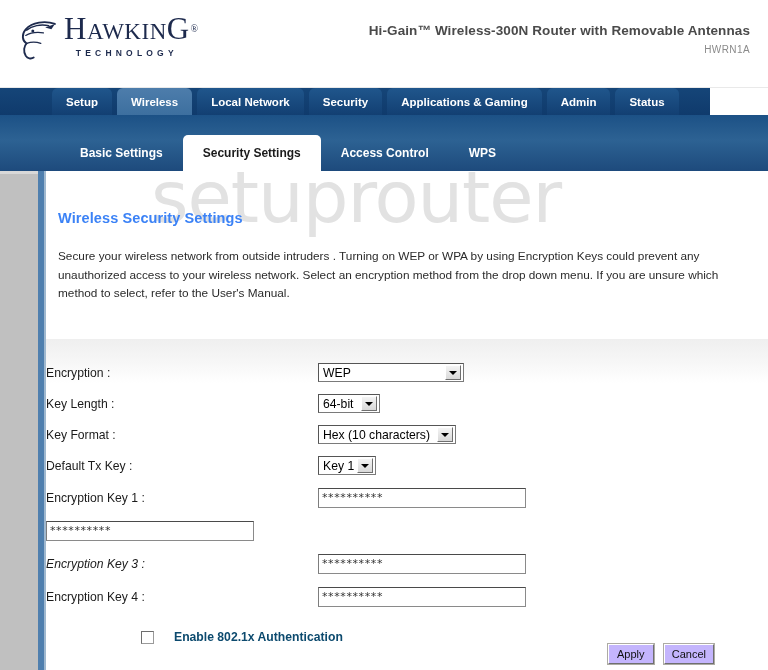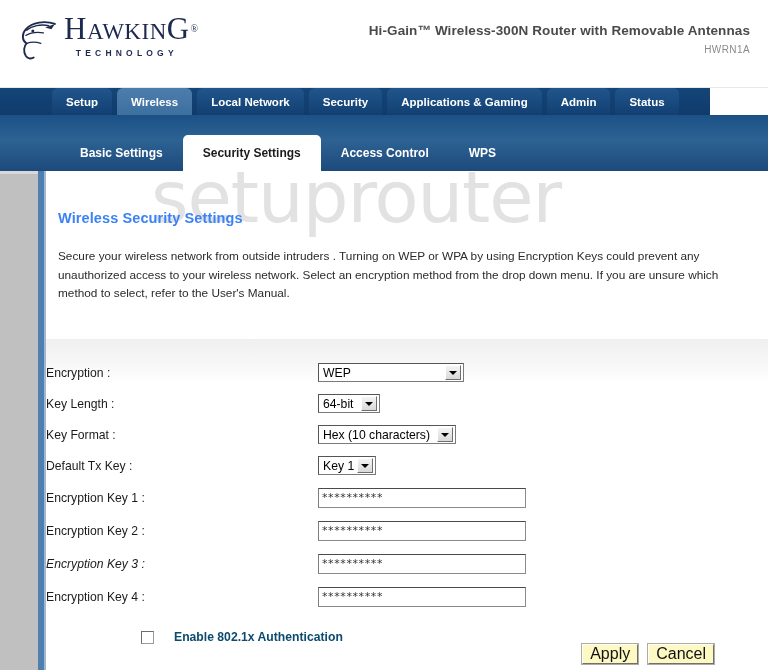--- a/index.html
+++ b/index.html
@@ -340,29 +340,29 @@
     width: 722px;
     display: flex;
     justify-content: flex-end;
     padding-right: 54px;
     box-sizing: border-box;
   }
   .btn {
     min-width: 46px;
     height: 20px;
     margin-left: 10px;
-    background: #fef9c3;
+    background: #c4b5fd;
     border: 1px solid #ffffff;
     border-right-color: #6f6f6f;
     border-bottom-color: #6f6f6f;
     outline: 1px solid #adaba4;
     outline-offset: 0px;
     box-sizing: border-box;
     font-family: "Liberation Sans", sans-serif;
-    font-size: 16px;
+    font-size: 11px;
     color: #111;
     display: flex;
     align-items: center;
     justify-content: center;
     padding: 0 7px;
     cursor: pointer;
   }
 </style>
 </head>
 <body>
@@ -487,21 +487,20 @@
           </span>
       </div>
     </div>
 
     <div id="key-rows">
         <div class="row" style="height: 33px;">
           <div class="row-label">Encryption Key 1 :</div>
           <div class="inp">**********</div>
         </div>
         <div class="row" style="height: 33px;">
-          <div class="row-label">Encryption Key 2 :</div>
           <div class="inp">**********</div>
         </div>
         <div class="row" style="height: 33px; font-style: italic;">
           <div class="row-label">Encryption Key 3 :</div>
           <div class="inp">**********</div>
         </div>
         <div class="row" style="height: 33px;">
           <div class="row-label">Encryption Key 4 :</div>
           <div class="inp">**********</div>
         </div>

